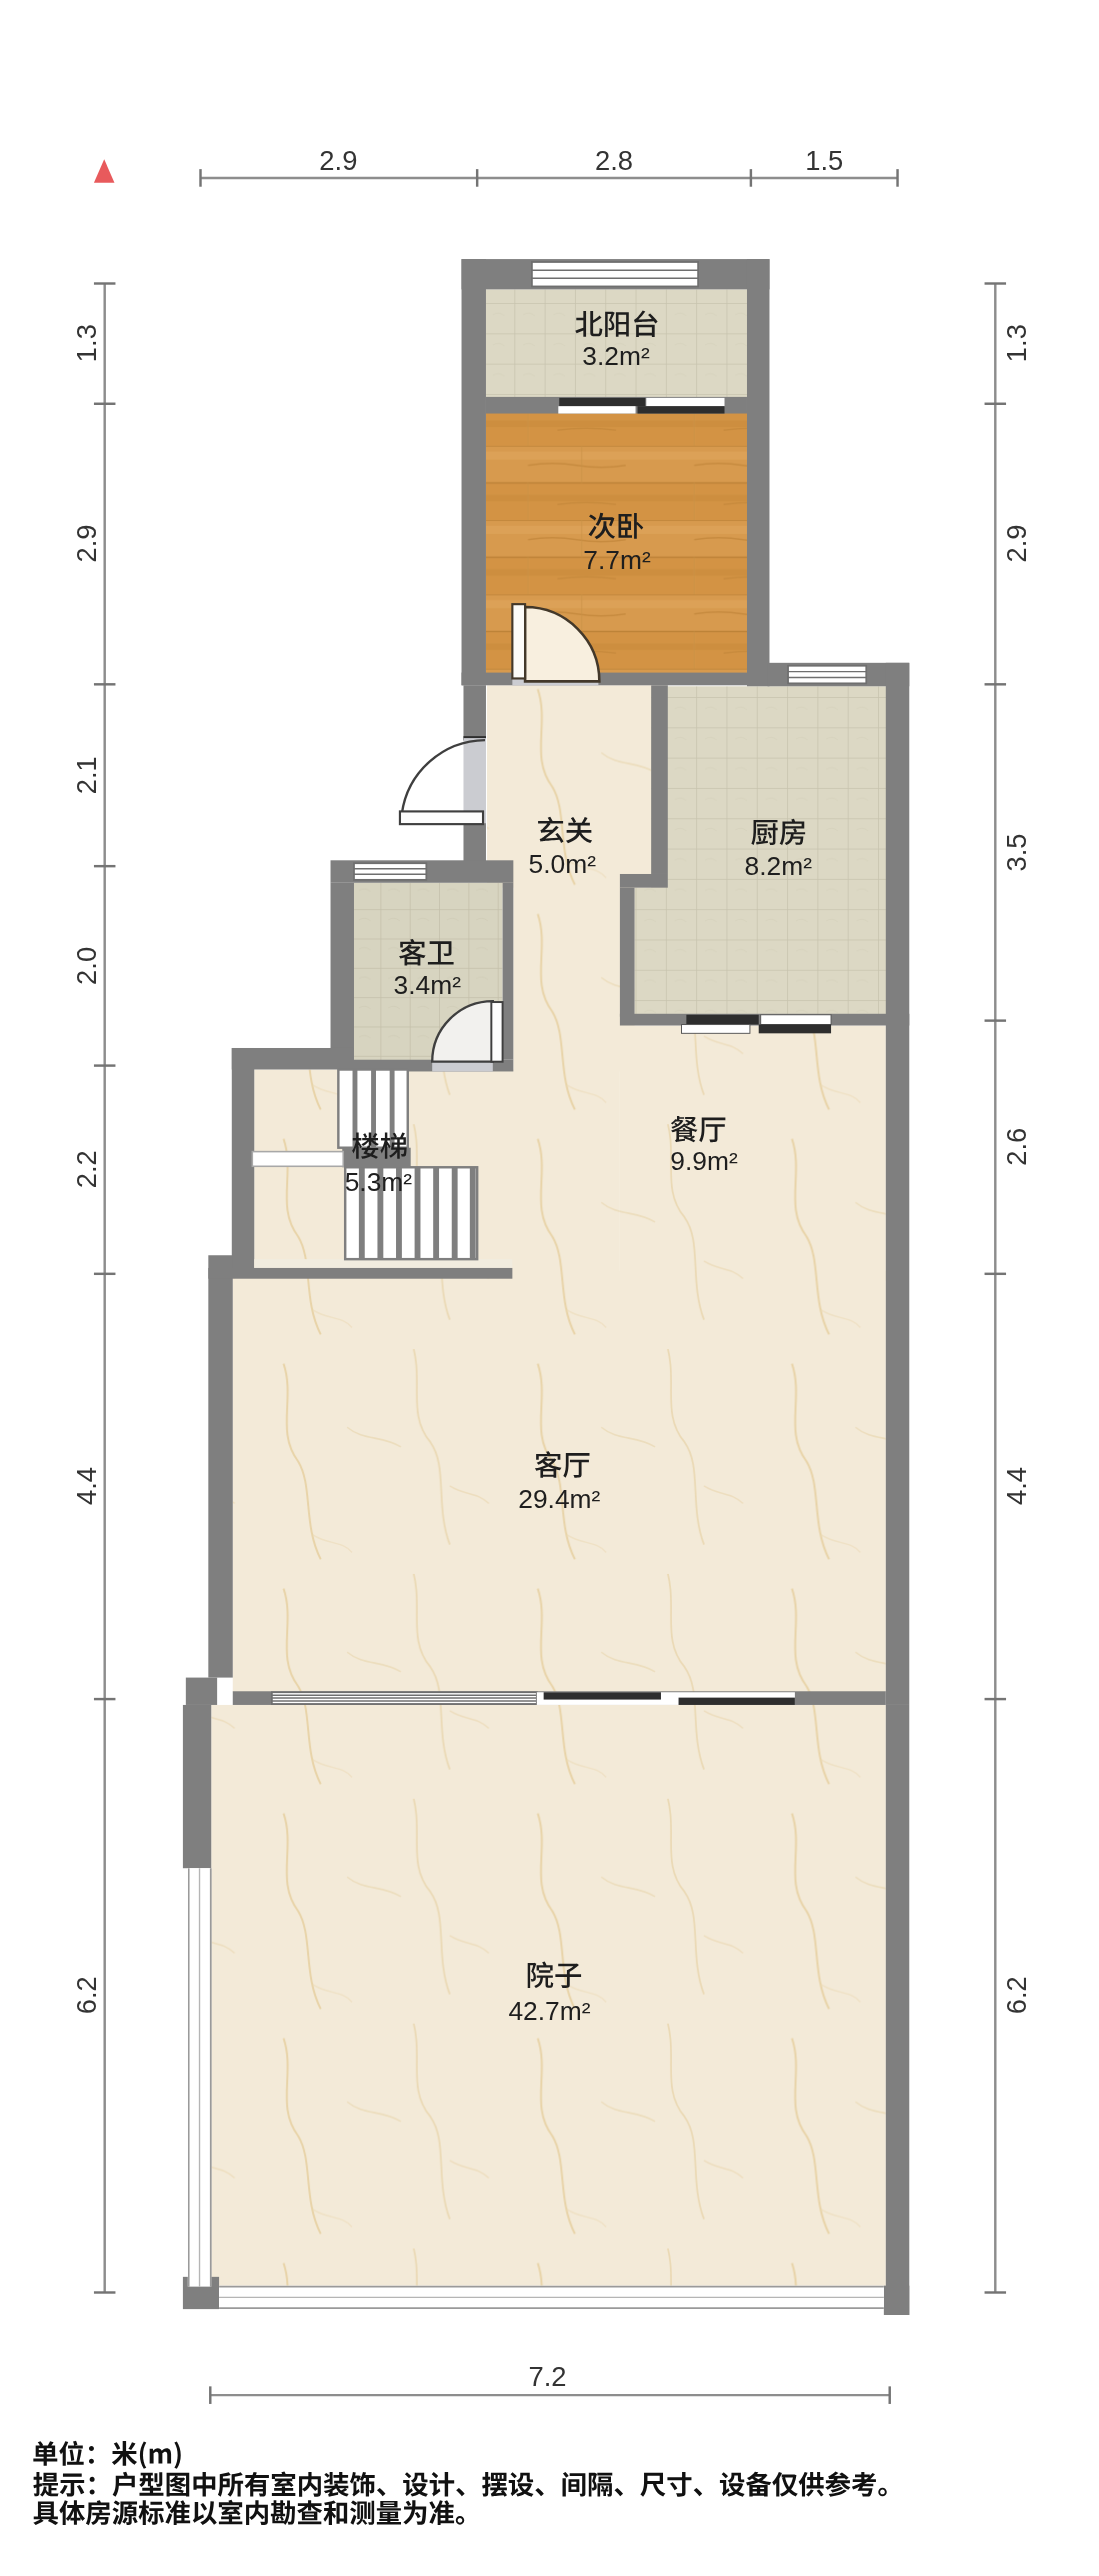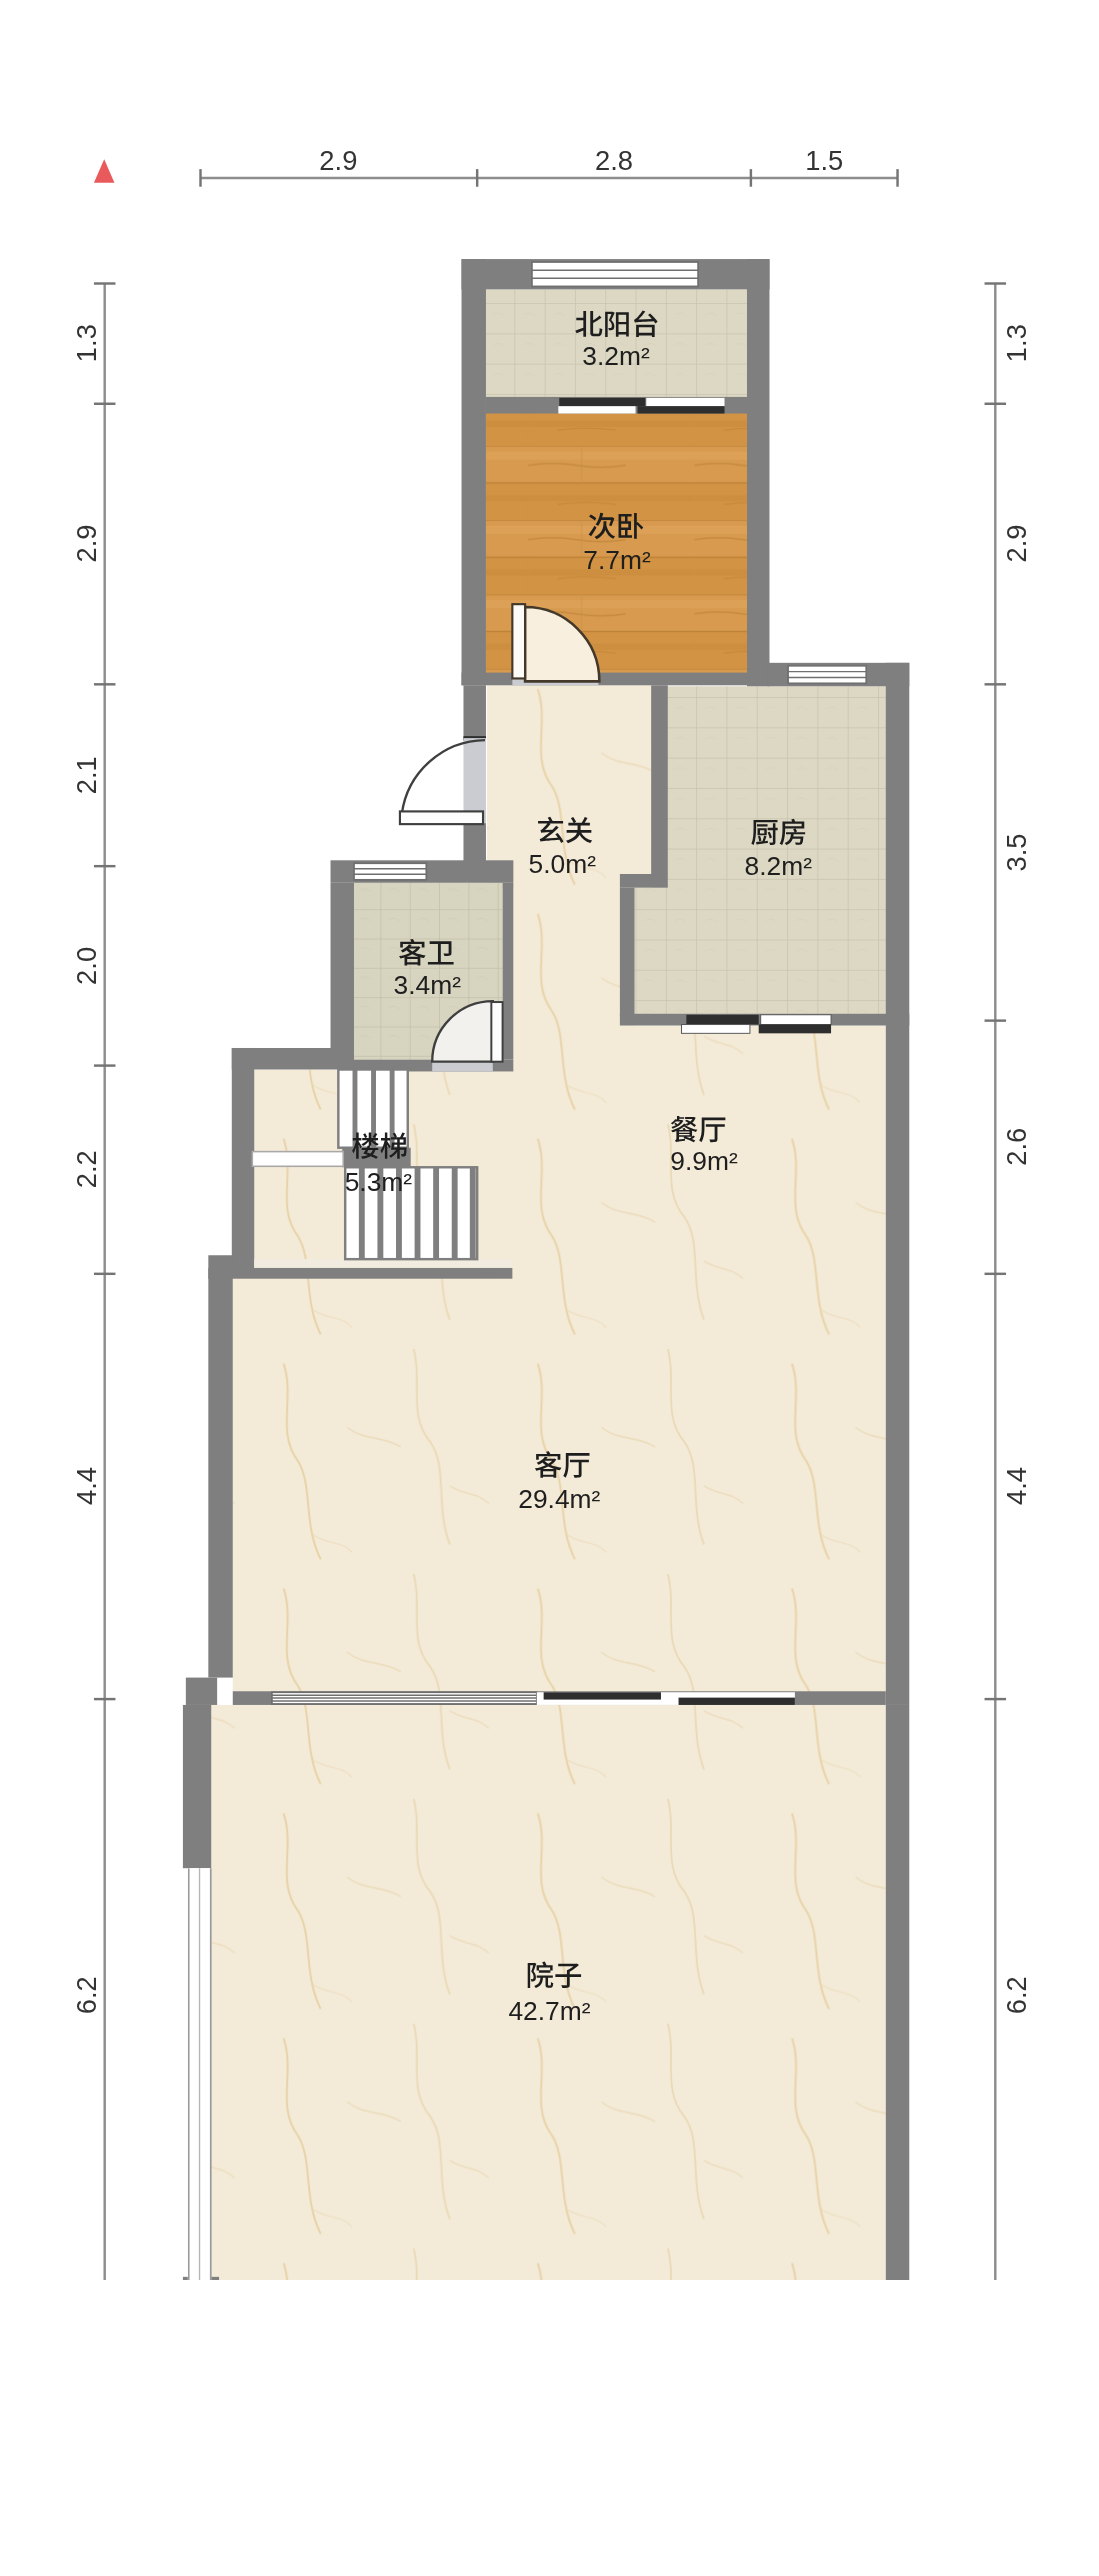--- a/index.html
+++ b/index.html
@@ -1,15 +1,15 @@
 <!DOCTYPE html>
 <html><head><meta charset="utf-8">
 <style>
 html,body{margin:0;padding:0;background:#fff;}
-#c{position:relative;width:1100px;height:2280px;background:#fff;overflow:hidden;}
+#c{position:relative;width:1100px;height:2576px;background:#fff;overflow:hidden;}
 </style></head>
 <body>
 <div id="c">
 <svg width="1100" height="2576" viewBox="0 0 1125 2635">
 <defs>
 <pattern id="beige" width="260" height="230" patternUnits="userSpaceOnUse">
  <rect width="260" height="230" fill="#f3ead8"></rect>
  <path d="M30,15 C42,50 22,85 45,115 C60,140 50,180 68,215" stroke="#e5cd9b" stroke-width="2" fill="none" opacity="0.8"></path>
  <path d="M160,-10 C175,30 155,65 180,95 C198,120 185,160 200,200" stroke="#e8d2a6" stroke-width="1.8" fill="none" opacity="0.7"></path>
  <path d="M95,80 C112,94 130,88 150,100" stroke="#e9d6ae" stroke-width="1.6" fill="none" opacity="0.65"></path>

